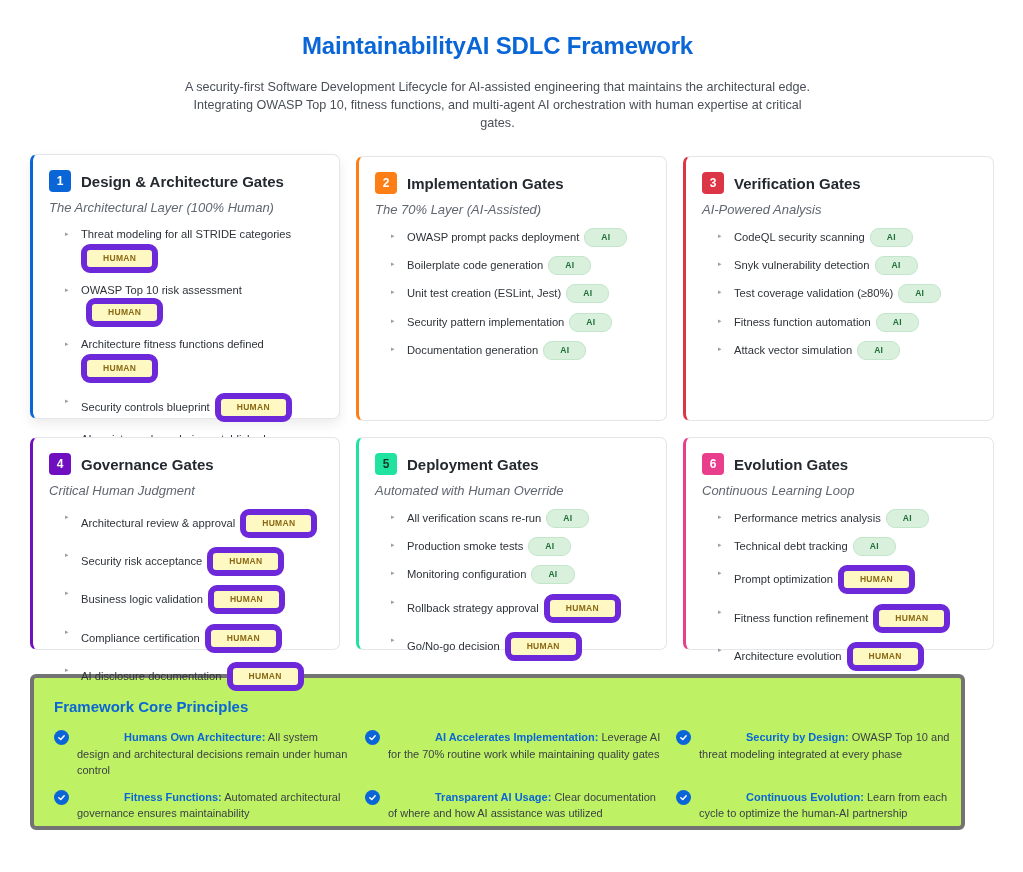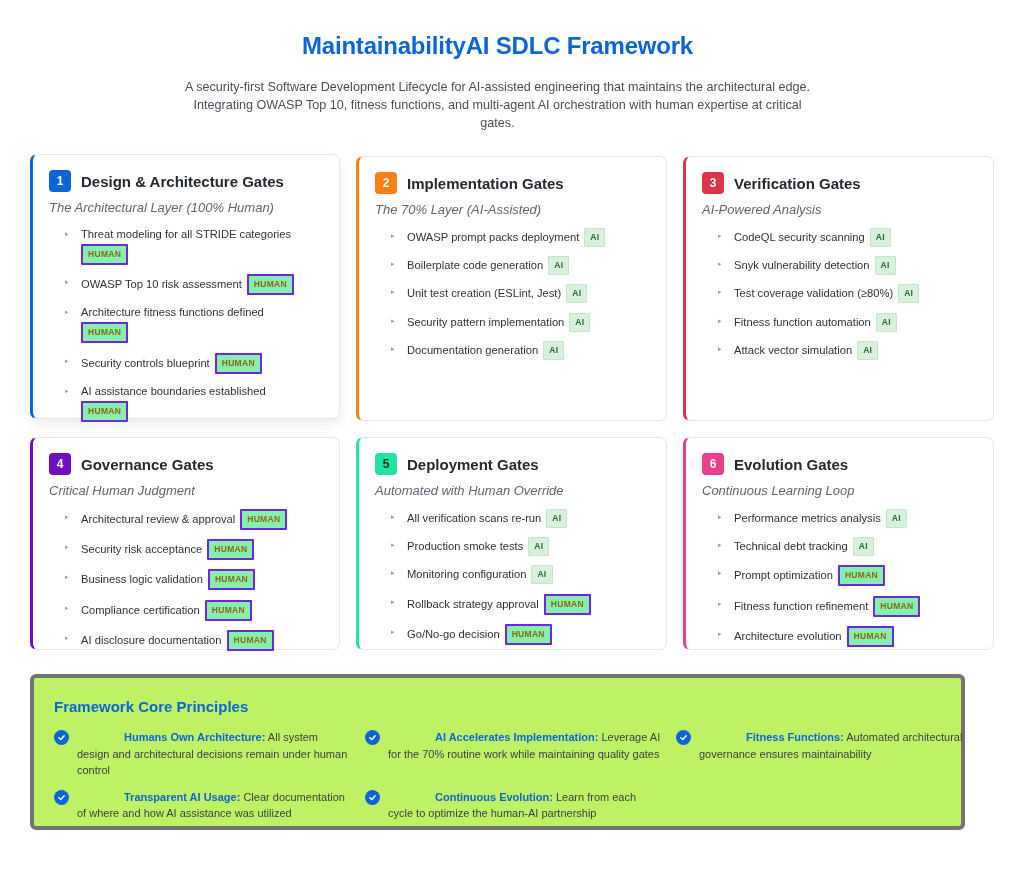--- a/index.html
+++ b/index.html
@@ -22,22 +22,22 @@
   .card.hover { transform: translateY(-2px); box-shadow: 0 5px 12px rgba(0,0,0,0.08); }
 
   .card-head { display: flex; align-items: center; gap: 10px; }
   .num { width: 22px; height: 22px; border-radius: 4px; color: #fff; font-size: 12px; font-weight: bold; display: flex; align-items: center; justify-content: center; }
   .card-title { font-size: 15px; font-weight: bold; color: #24292f; }
   .card-sub { font-size: 13px; font-style: italic; color: #5f6670; margin-top: 8px; }
 
   ul.items { list-style: none; margin-top: 11px; padding-left: 16px; }
   ul.items li { position: relative; padding-left: 16px; font-size: 11.2px; color: #2e3339; line-height: 16px; margin-bottom: 9.2px; }
   ul.items li::before { content: "\25B8"; position: absolute; left: 0; top: 0; font-size: 7px; color: #9aa0a6; }
-  .badge { display: inline-block; font-size: 8.5px; font-weight: bold; padding: 2px 5px; border-radius: 1px; margin-left: 5px; line-height: 13px; vertical-align: 1px; letter-spacing: 0.3px; }
-  .badge.human { background: #86efac; color: #8a6914; border: 2px solid #6d28d9; }
+  .badge { display: inline-block; font-size: 8.5px; font-weight: bold; padding: 2px 16px; border-radius: 9px; margin-left: 5px; line-height: 13px; vertical-align: 1px; letter-spacing: 0.3px; }
+  .badge.human { background: #fef9c3; color: #8a6914; border: 6px solid #6d28d9; }
   .badge.ai { background: #d8f0dc; color: #216e39; border: 1px solid #c3e6cb; }
   .badge.wrap { margin-left: 0; margin-top: 2px; }
 
   .principles { margin-top: 24px; background: #bef264; border: 4px solid #737373; border-radius: 6px; padding: 20px 20px 22px 20px; height: 156px; }
   .principles h2 { font-size: 15px; font-weight: bold; color: #0a66d6; }
   .p-grid { display: grid; grid-template-columns: 311px 311px 311px; row-gap: 10px; margin-top: 14px; }
   .p-item { display: flex; gap: 8px; font-size: 11px; line-height: 16.5px; color: #3a3f45; padding-right: 12px; }
   .check { flex: none; width: 15px; height: 15px; border-radius: 50%; background: #0a66d6; display: flex; align-items: center; justify-content: center; margin-top: 1px; }
   .p-label { color: #0a66d6; font-weight: bold; margin-left: 47px; }
 </style>
@@ -167,20 +167,28 @@
             </svg>
           </span>
         <div><span class="p-label">AI Accelerates Implementation:</span><span> Leverage AI for the 70% routine work while maintaining quality gates</span></div>
       </div>
       <div class="p-item">
         <span class="check">
             <svg width="9" height="9" viewBox="0 0 10 10">
               <path d="M2 5.2 L4.2 7.3 L8 3" stroke="#fff" stroke-width="1.6" fill="none" stroke-linecap="round" stroke-linejoin="round"></path>
             </svg>
           </span>
+        <div><span class="p-label">Security by Design:</span><span> OWASP Top 10 and threat modeling integrated at every phase</span></div>
+      </div>
+      <div class="p-item">
+        <span class="check">
+            <svg width="9" height="9" viewBox="0 0 10 10">
+              <path d="M2 5.2 L4.2 7.3 L8 3" stroke="#fff" stroke-width="1.6" fill="none" stroke-linecap="round" stroke-linejoin="round"></path>
+            </svg>
+          </span>
         <div><span class="p-label">Fitness Functions:</span><span> Automated architectural governance ensures maintainability</span></div>
       </div>
       <div class="p-item">
         <span class="check">
             <svg width="9" height="9" viewBox="0 0 10 10">
               <path d="M2 5.2 L4.2 7.3 L8 3" stroke="#fff" stroke-width="1.6" fill="none" stroke-linecap="round" stroke-linejoin="round"></path>
             </svg>
           </span>
         <div><span class="p-label">Transparent AI Usage:</span><span> Clear documentation of where and how AI assistance was utilized</span></div>
       </div>

